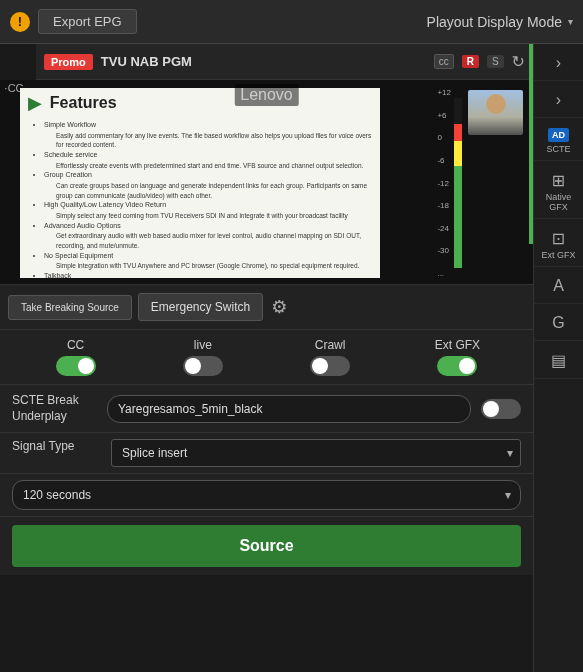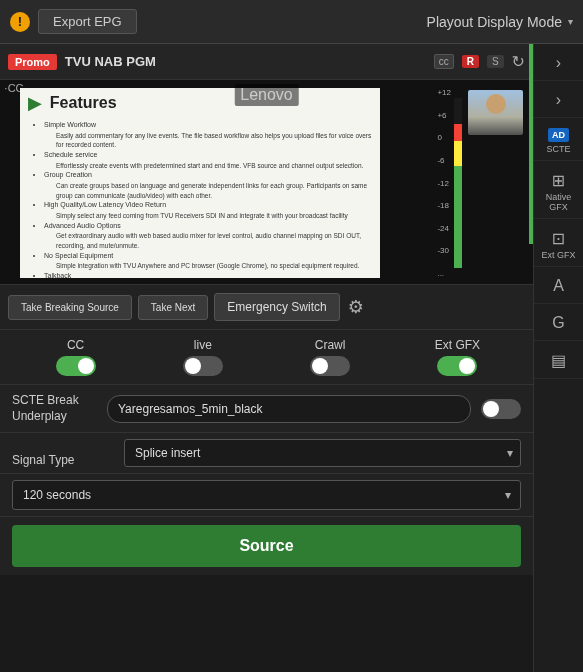--- a/index.html
+++ b/index.html
@@ -80,20 +80,21 @@
 
     
     .channel-header {
       display: flex;
       align-items: center;
       background: #252525;
       padding: 5px 8px;
       height: 36px;
       border-bottom: 1px solid #333;
       gap: 8px;
+      margin-left: 36px;
     }
     .promo-badge {
       background: #e53935;
       color: white;
       font-size: 11px;
       font-weight: bold;
       padding: 2px 7px;
       border-radius: 2px;
     }
     .channel-name {
@@ -348,24 +349,24 @@
       border-radius: 13px;
       font-size: 12px;
     }
     .scte-toggle {
       flex-shrink: 0;
     }
 
     
     .signal-row {
       display: flex;
-      align-items: flex-end;
+      align-items: flex-start;
       padding: 6px 12px;
       background: #222;
-      gap: 27px;
+      gap: 14px;
       border-top: 1px solid #333;
     }
     .signal-label {
       color: #ccc;
       font-size: 12px;
       width: 85px;
       flex-shrink: 0;
     }
     .select-wrapper {
       flex: 1;
@@ -401,21 +402,21 @@
     .duration-select-wrapper {
       position: relative;
       width: 100%;
     }
     .duration-select-wrapper select {
       width: 100%;
       background: #1a1a1a;
       border: 1px solid #555;
       color: #ddd;
       padding: 7px 16px 7px 10px;
-      border-radius: 3px;
+      border-radius: 11px;
       font-size: 12px;
       appearance: none;
       cursor: pointer;
     }
     .duration-arrow {
       position: absolute;
       right: 10px;
       top: 50%;
       transform: translateY(-50%);
       color: #aaa;
@@ -561,21 +562,20 @@
         <div class="thumb-person">
           <div class="person-head"></div>
         </div>
       </div>
 
       <div class="video-watermark">Lenovo</div>
     </div>
 
     <div class="action-buttons">
       <button class="action-btn">Take Breaking Source</button>
-      <button class="action-btn">Take Next</button>
       <button class="emergency-btn">Emergency Switch</button>
       <span class="gear-icon">⚙</span>
     </div>
 
     <div class="toggles-row">
 
       <div class="toggle-group">
         <span class="toggle-label">CC</span>
         <div class="toggle-switch toggle-on">
           <div class="track"></div>

